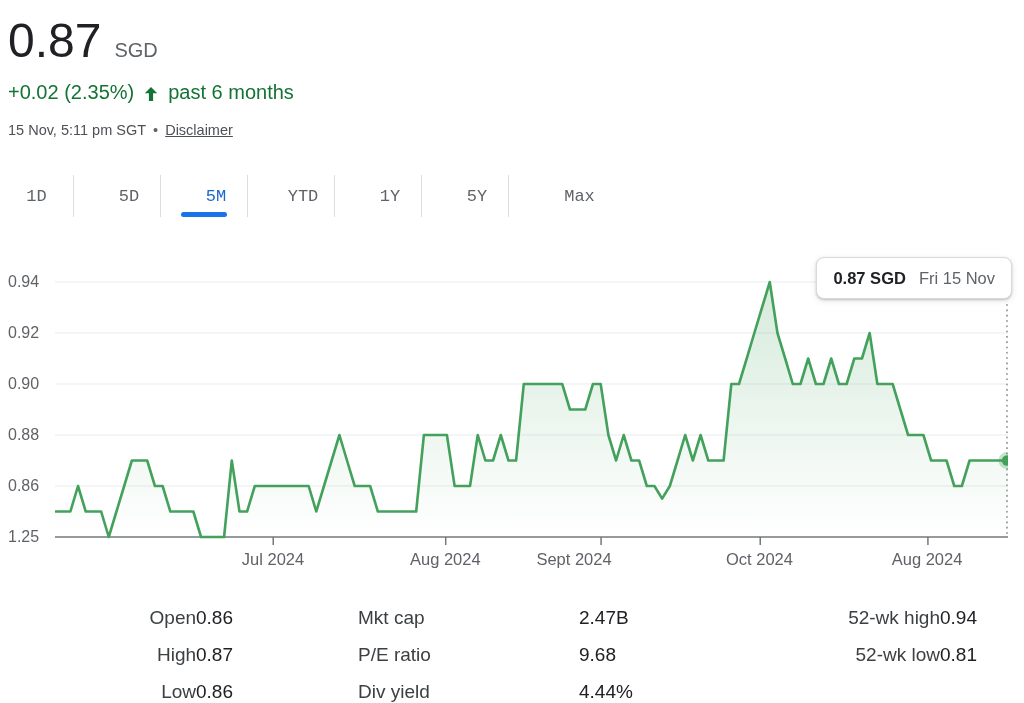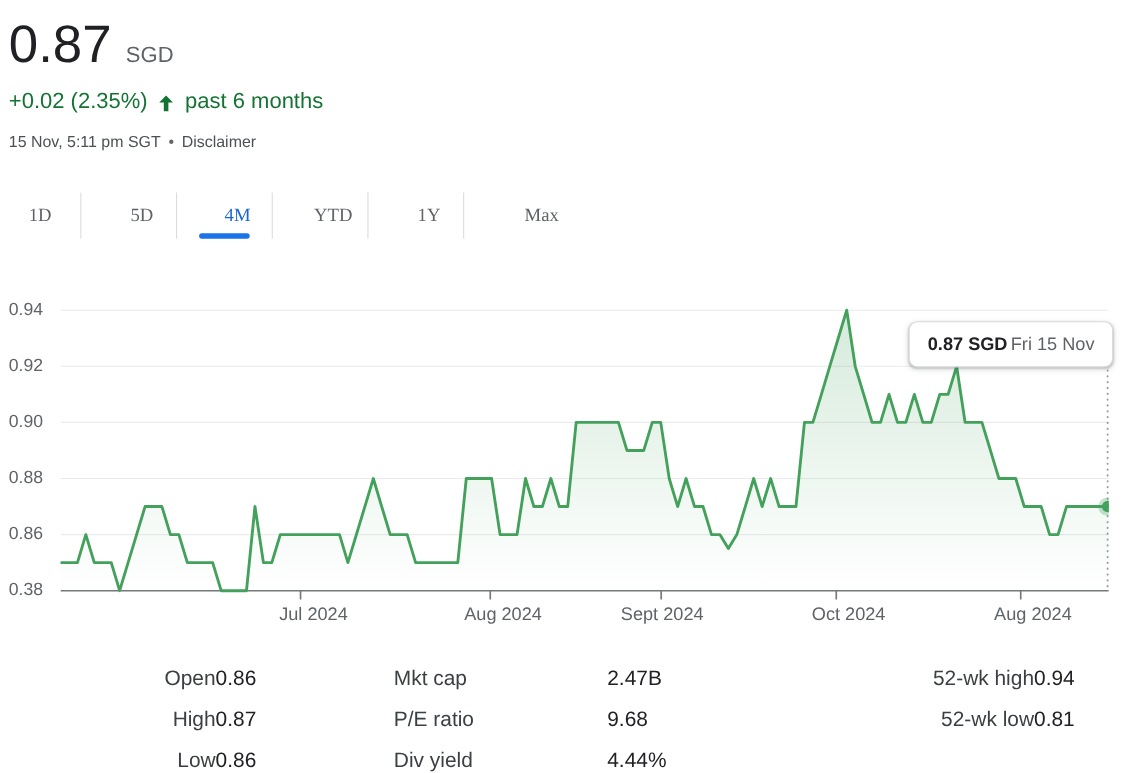--- a/index.html
+++ b/index.html
@@ -13,64 +13,64 @@
   
   header{padding:0 8px;}
   .price-row{display:flex;align-items:baseline;gap:13px;}
   .price{font-size:48px;line-height:50px;color:#202124;}
   .currency{font-size:20px;color:#5f6368;margin-top:27px;}
   .change-row{margin-top:14px;font-size:20px;line-height:24px;color:#137333;display:flex;align-items:flex-end;gap:7px;}
   .arrow-icon{display:inline-flex;width:20px;height:20px;}
   .arrow-icon svg{width:20px;height:20px;fill:#137333;}
   .meta-row{margin-top:18px;font-size:14.5px;line-height:17px;color:#4d5156;}
   .dot-sep{margin:0 7px;color:#5f6368;}
-  .disclaimer{cursor:pointer;}
+  .disclaimer{cursor:pointer;text-decoration:underline;}
 
   
   .tabs{display:flex;align-items:center;height:46px;margin-top:34px;}
   .tab{
     position:relative;width:87px;height:42px;padding:0;background:none;border:none;
-    font-family:Liberation Serif, serif;font-size:17px;color:#5f6368;cursor:pointer;
+    font-family:Liberation Mono, monospace;font-size:17px;color:#5f6368;cursor:pointer;
   }
   .tab:first-child{width:73px;}
   .tab:last-child{width:118px;}
   .tab + .tab{border-left:1px solid #dadce0;padding-left:24px;}
   .tab.selected{color:#1967d2;}
   .tab .underline{
     position:absolute;left:50%;transform:translateX(-50%);bottom:0;
     width:46px;height:5px;border-radius:4px;background:#1a73e8;
   }
 
   
   .chart{position:relative;height:340px;margin-top:30px;}
   .plot{position:absolute;left:55px;right:16px;top:26px;height:278px;}
   .plot svg{width:100%;height:278px;display:block;}
   .y-labels span{
     position:absolute;left:8px;font-size:16px;line-height:20px;color:#5f6368;
   }
   .x-labels span{
     position:absolute;top:300px;transform:translateX(-50%);
-    font-size:16.5px;line-height:20px;color:#5f6368;white-space:nowrap;margin-left:12px;
+    font-size:16.5px;line-height:20px;color:#5f6368;white-space:nowrap;
   }
   .tooltip{
-    position:absolute;top:8px;right:12px;z-index:3;display:flex;align-items:center;gap:3px;
+    position:absolute;top:8px;right:12px;z-index:3;display:flex;align-items:center;gap:13px;
     background:#fff;border:1px solid #d7d9dc;border-radius:8px;padding:10px 16px;
     box-shadow:0 1px 2px rgba(60,64,67,.25),0 2px 6px rgba(60,64,67,.12);
-    font-size:16.5px;line-height:20px;white-space:nowrap;margin-top:35px;
+    font-size:16.5px;line-height:20px;white-space:nowrap;
   }
   .tt-price{color:#202124;font-weight:700;}
   .tt-date{color:#5f6368;}
 
   
   .stats{display:flex;padding:0 8px;margin-top:10px;}
   .stat-col1{width:225px;}
   .stat-col2{width:302px;margin-left:125px;}
   .stat-col3{width:272px;margin-left:45px;}
   .stat-row{height:37px;display:flex;justify-content:flex-end;align-items:center;font-size:19px;}
-  .stat-col2 .stat-row{display:grid;grid-template-columns:194px 1fr;}
+  .stat-col2 .stat-row{display:grid;grid-template-columns:194px 1fr;gap:27px;}
   .stat-label{color:#3c4043;}
   .stat-value{color:#202124;}
 </style>
 </head>
 <body>
 
 <div class="page">
 
   <header>
     <div class="price-row">
@@ -87,34 +87,35 @@
       <span>past 6 months</span>
     </div>
     <div class="meta-row">
       <span>15 Nov, 5:11 pm SGT</span><span class="dot-sep">•</span><span class="disclaimer">Disclaimer</span>
     </div>
   </header>
 
   <nav class="tabs">
     <button class="tab"><span>1D</span></button>
     <button class="tab"><span>5D</span></button>
-    <button class="tab selected"><span>4M</span><span class="underline"></span></button>
+    <button class="tab selected"><span>5M</span><span class="underline"></span></button>
     <button class="tab"><span>YTD</span></button>
     <button class="tab"><span>1Y</span></button>
+    <button class="tab"><span>5Y</span></button>
     <button class="tab"><span>Max</span></button>
   </nav>
 
   <div class="chart">
     <div class="y-labels">
         <span style="top: 23px;">0.94</span>
         <span style="top: 74px;">0.92</span>
         <span style="top: 125px;">0.90</span>
         <span style="top: 176px;">0.88</span>
         <span style="top: 227px;">0.86</span>
-        <span style="top: 278px;">0.38</span>
+        <span style="top: 278px;">1.25</span>
       </div>
     <div class="plot">
       <svg viewBox="0 0 952 278" preserveAspectRatio="none">
           <defs>
             <linearGradient id="fillGrad" x1="0" y1="0" x2="0" y2="1">
               <stop offset="0" stop-color="#43a15c" stop-opacity="0.22"></stop>
               <stop offset="1" stop-color="#43a15c" stop-opacity="0"></stop>
             </linearGradient>
           </defs>
           <line x1="0" y1="7.000000000000028" x2="952" y2="7.000000000000028" stroke="#e9ebed" stroke-width="1"></line>
@@ -131,21 +132,21 @@
           <path d="M0,262 L0.0,236.5 L7.7,236.5 L15.4,236.5 L23.0,211.0 L30.7,236.5 L38.4,236.5 L46.1,236.5 L53.7,262.0 L61.4,236.5 L69.1,211.0 L76.8,185.5 L84.5,185.5 L92.1,185.5 L99.8,211.0 L107.5,211.0 L115.2,236.5 L122.8,236.5 L130.5,236.5 L138.2,236.5 L145.9,262.0 L153.5,262.0 L161.2,262.0 L168.9,262.0 L176.6,185.5 L184.3,236.5 L191.9,236.5 L199.6,211.0 L207.3,211.0 L215.0,211.0 L222.6,211.0 L230.3,211.0 L238.0,211.0 L245.7,211.0 L253.4,211.0 L261.0,236.5 L268.7,211.0 L276.4,185.5 L284.1,160.0 L291.7,185.5 L299.4,211.0 L307.1,211.0 L314.8,211.0 L322.5,236.5 L330.1,236.5 L337.8,236.5 L345.5,236.5 L353.2,236.5 L360.8,236.5 L368.5,160.0 L376.2,160.0 L383.9,160.0 L391.5,160.0 L399.2,211.0 L406.9,211.0 L414.6,211.0 L422.3,160.0 L429.9,185.5 L437.6,185.5 L445.3,160.0 L453.0,185.5 L460.6,185.5 L468.3,109.0 L476.0,109.0 L483.7,109.0 L491.4,109.0 L499.0,109.0 L506.7,109.0 L514.4,134.5 L522.1,134.5 L529.7,134.5 L537.4,109.0 L545.1,109.0 L552.8,160.0 L560.5,185.5 L568.1,160.0 L575.8,185.5 L583.5,185.5 L591.2,211.0 L598.8,211.0 L606.5,223.7 L614.2,211.0 L621.9,185.5 L629.5,160.0 L637.2,185.5 L644.9,160.0 L652.6,185.5 L660.3,185.5 L667.9,185.5 L675.6,109.0 L683.3,109.0 L691.0,83.5 L698.6,58.0 L706.3,32.5 L714.0,7.0 L721.7,58.0 L729.4,83.5 L737.0,109.0 L744.7,109.0 L752.4,83.5 L760.1,109.0 L767.7,109.0 L775.4,83.5 L783.1,109.0 L790.8,109.0 L798.5,83.5 L806.1,83.5 L813.8,58.0 L821.5,109.0 L829.2,109.0 L836.8,109.0 L844.5,134.5 L852.2,160.0 L859.9,160.0 L867.5,160.0 L875.2,185.5 L882.9,185.5 L890.6,185.5 L898.3,211.0 L905.9,211.0 L913.6,185.5 L921.3,185.5 L929.0,185.5 L936.6,185.5 L944.3,185.5 L952.0,185.5 L952,262 Z" fill="url(#fillGrad)" stroke="none"></path>
           <polyline points="0.0,236.5 7.7,236.5 15.4,236.5 23.0,211.0 30.7,236.5 38.4,236.5 46.1,236.5 53.7,262.0 61.4,236.5 69.1,211.0 76.8,185.5 84.5,185.5 92.1,185.5 99.8,211.0 107.5,211.0 115.2,236.5 122.8,236.5 130.5,236.5 138.2,236.5 145.9,262.0 153.5,262.0 161.2,262.0 168.9,262.0 176.6,185.5 184.3,236.5 191.9,236.5 199.6,211.0 207.3,211.0 215.0,211.0 222.6,211.0 230.3,211.0 238.0,211.0 245.7,211.0 253.4,211.0 261.0,236.5 268.7,211.0 276.4,185.5 284.1,160.0 291.7,185.5 299.4,211.0 307.1,211.0 314.8,211.0 322.5,236.5 330.1,236.5 337.8,236.5 345.5,236.5 353.2,236.5 360.8,236.5 368.5,160.0 376.2,160.0 383.9,160.0 391.5,160.0 399.2,211.0 406.9,211.0 414.6,211.0 422.3,160.0 429.9,185.5 437.6,185.5 445.3,160.0 453.0,185.5 460.6,185.5 468.3,109.0 476.0,109.0 483.7,109.0 491.4,109.0 499.0,109.0 506.7,109.0 514.4,134.5 522.1,134.5 529.7,134.5 537.4,109.0 545.1,109.0 552.8,160.0 560.5,185.5 568.1,160.0 575.8,185.5 583.5,185.5 591.2,211.0 598.8,211.0 606.5,223.7 614.2,211.0 621.9,185.5 629.5,160.0 637.2,185.5 644.9,160.0 652.6,185.5 660.3,185.5 667.9,185.5 675.6,109.0 683.3,109.0 691.0,83.5 698.6,58.0 706.3,32.5 714.0,7.0 721.7,58.0 729.4,83.5 737.0,109.0 744.7,109.0 752.4,83.5 760.1,109.0 767.7,109.0 775.4,83.5 783.1,109.0 790.8,109.0 798.5,83.5 806.1,83.5 813.8,58.0 821.5,109.0 829.2,109.0 836.8,109.0 844.5,134.5 852.2,160.0 859.9,160.0 867.5,160.0 875.2,185.5 882.9,185.5 890.6,185.5 898.3,211.0 905.9,211.0 913.6,185.5 921.3,185.5 929.0,185.5 936.6,185.5 944.3,185.5 952.0,185.5" fill="none" stroke="#43a15c" stroke-width="2.6" stroke-linejoin="round" stroke-linecap="round"></polyline>
           <line x1="951" y1="30" x2="951" y2="262" stroke="#9aa0a6" stroke-width="2" stroke-dasharray="0.1 5.2" stroke-linecap="round"></line>
           <circle cx="951" cy="185.5" r="8.5" fill="#43a15c" opacity="0.3"></circle>
           <circle cx="951" cy="185.5" r="5.2" fill="#43a15c"></circle>
         </svg>
     </div>
     <div class="x-labels">
         <span style="left: 273.008px;">Jul 2024</span>
         <span style="left: 445.32px;">Aug 2024</span>
-        <span style="left: 590px;">Sept 2024</span>
+        <span style="left: 574px;">Sept 2024</span>
         <span style="left: 759.48px;">Oct 2024</span>
         <span style="left: 927.032px;">Aug 2024</span>
       </div>
     <div class="tooltip">
       <span class="tt-price">0.87 SGD</span>
       <span class="tt-date">Fri 15 Nov</span>
     </div>
   </div>
 
   <section class="stats">

